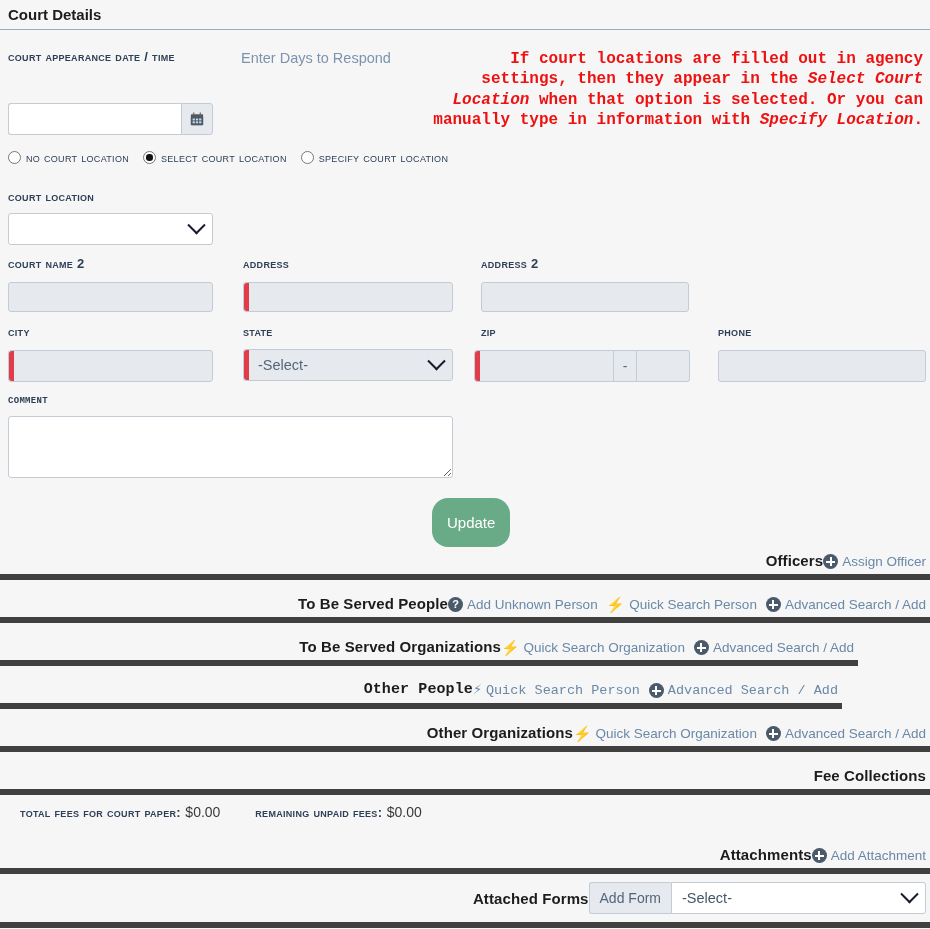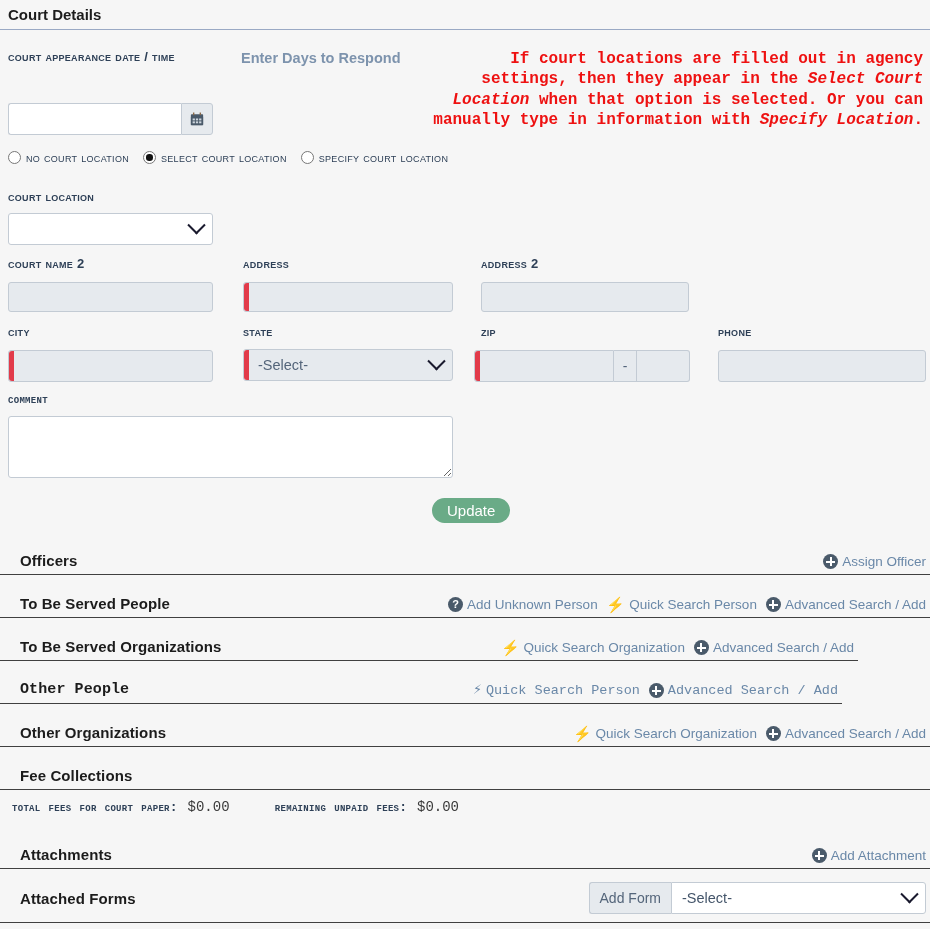--- a/index.html
+++ b/index.html
@@ -7,22 +7,22 @@
     width:930px;height:929px;
     background:#f6f6f6;
     font-family:"Liberation Sans", sans-serif;
     color:#2e4057;
     overflow:hidden;
   }
   .page{position:relative;width:930px;height:929px;}
 
   
   .sec-head{
-    display:flex;align-items:flex-end;justify-content:space-between;
-    border-bottom:1px solid #404040;
+    display:flex;align-items:flex-end;justify-content:flex-end;
+    border-bottom:6px solid #404040;
     padding:0 4px 5px 20px;
   }
   .sec-title{
     font-size:15px;font-weight:bold;color:#1c1c1c;
     letter-spacing:.1px;white-space:nowrap;
   }
   .sec-actions{display:flex;align-items:center;gap:3px;white-space:nowrap;}
   .act{
     display:inline-flex;align-items:center;gap:4px;
     color:#6a88a8;font-size:13.5px;cursor:pointer;
@@ -59,21 +59,21 @@
   }
   .rule{border-bottom:1px solid #9aa9c4;}
 
   
   .flabel{
     font-size:13px;font-weight:bold;color:#2e4057;
     font-variant:small-caps;text-transform:lowercase;
     letter-spacing:.3px;line-height:1.45;
   }
   .muted{
-    color:#7d93ad;font-size:14.5px;font-weight:bold;
+    color:#7d93ad;font-size:14.5px;font-weight:normal;
     font-variant:normal;text-transform:none;line-height:1.4;
   }
 
   .inp{
     box-sizing:border-box;height:30px;
     background:#e6eaee;border:1px solid #c3cbd4;border-radius:3px;
     position:relative;
   }
   .inp.white{background:#fff;}
   .req{position:relative;}
@@ -125,25 +125,25 @@
   }
   .note i{font-style:italic;}
 
   .ta{
     box-sizing:border-box;width:445px;height:62px;
     background:#fff;border:1px solid #c3cbd4;border-radius:3px;
   }
 
   .btn-update{
     background:#6aab87;color:#fff;border:none;border-radius:16px;
-    font-size:15px;padding:4px 15px;cursor:pointer;
+    font-size:15px;padding:16px 15px;cursor:pointer;
     font-family:"Liberation Sans",sans-serif;
   }
 
-  .feeline{padding:8px 8px 0 12px;white-space:nowrap;font-family:Liberation Mono, monospace;}
+  .feeline{padding:8px 8px 0 20px;white-space:nowrap;}
   .feelabel{
     font-size:13px;font-weight:bold;color:#2e4057;
     font-variant:small-caps;text-transform:lowercase;letter-spacing:.3px;
   }
   .feeval{font-size:14px;color:#3a3a3a;font-variant:normal;text-transform:none;}
 
   .addform-row{display:flex;align-items:stretch;}
   .addform-btn{
     box-sizing:border-box;height:32px;
     background:#e6eaee;border:1px solid #c3cbd4;border-right:none;

